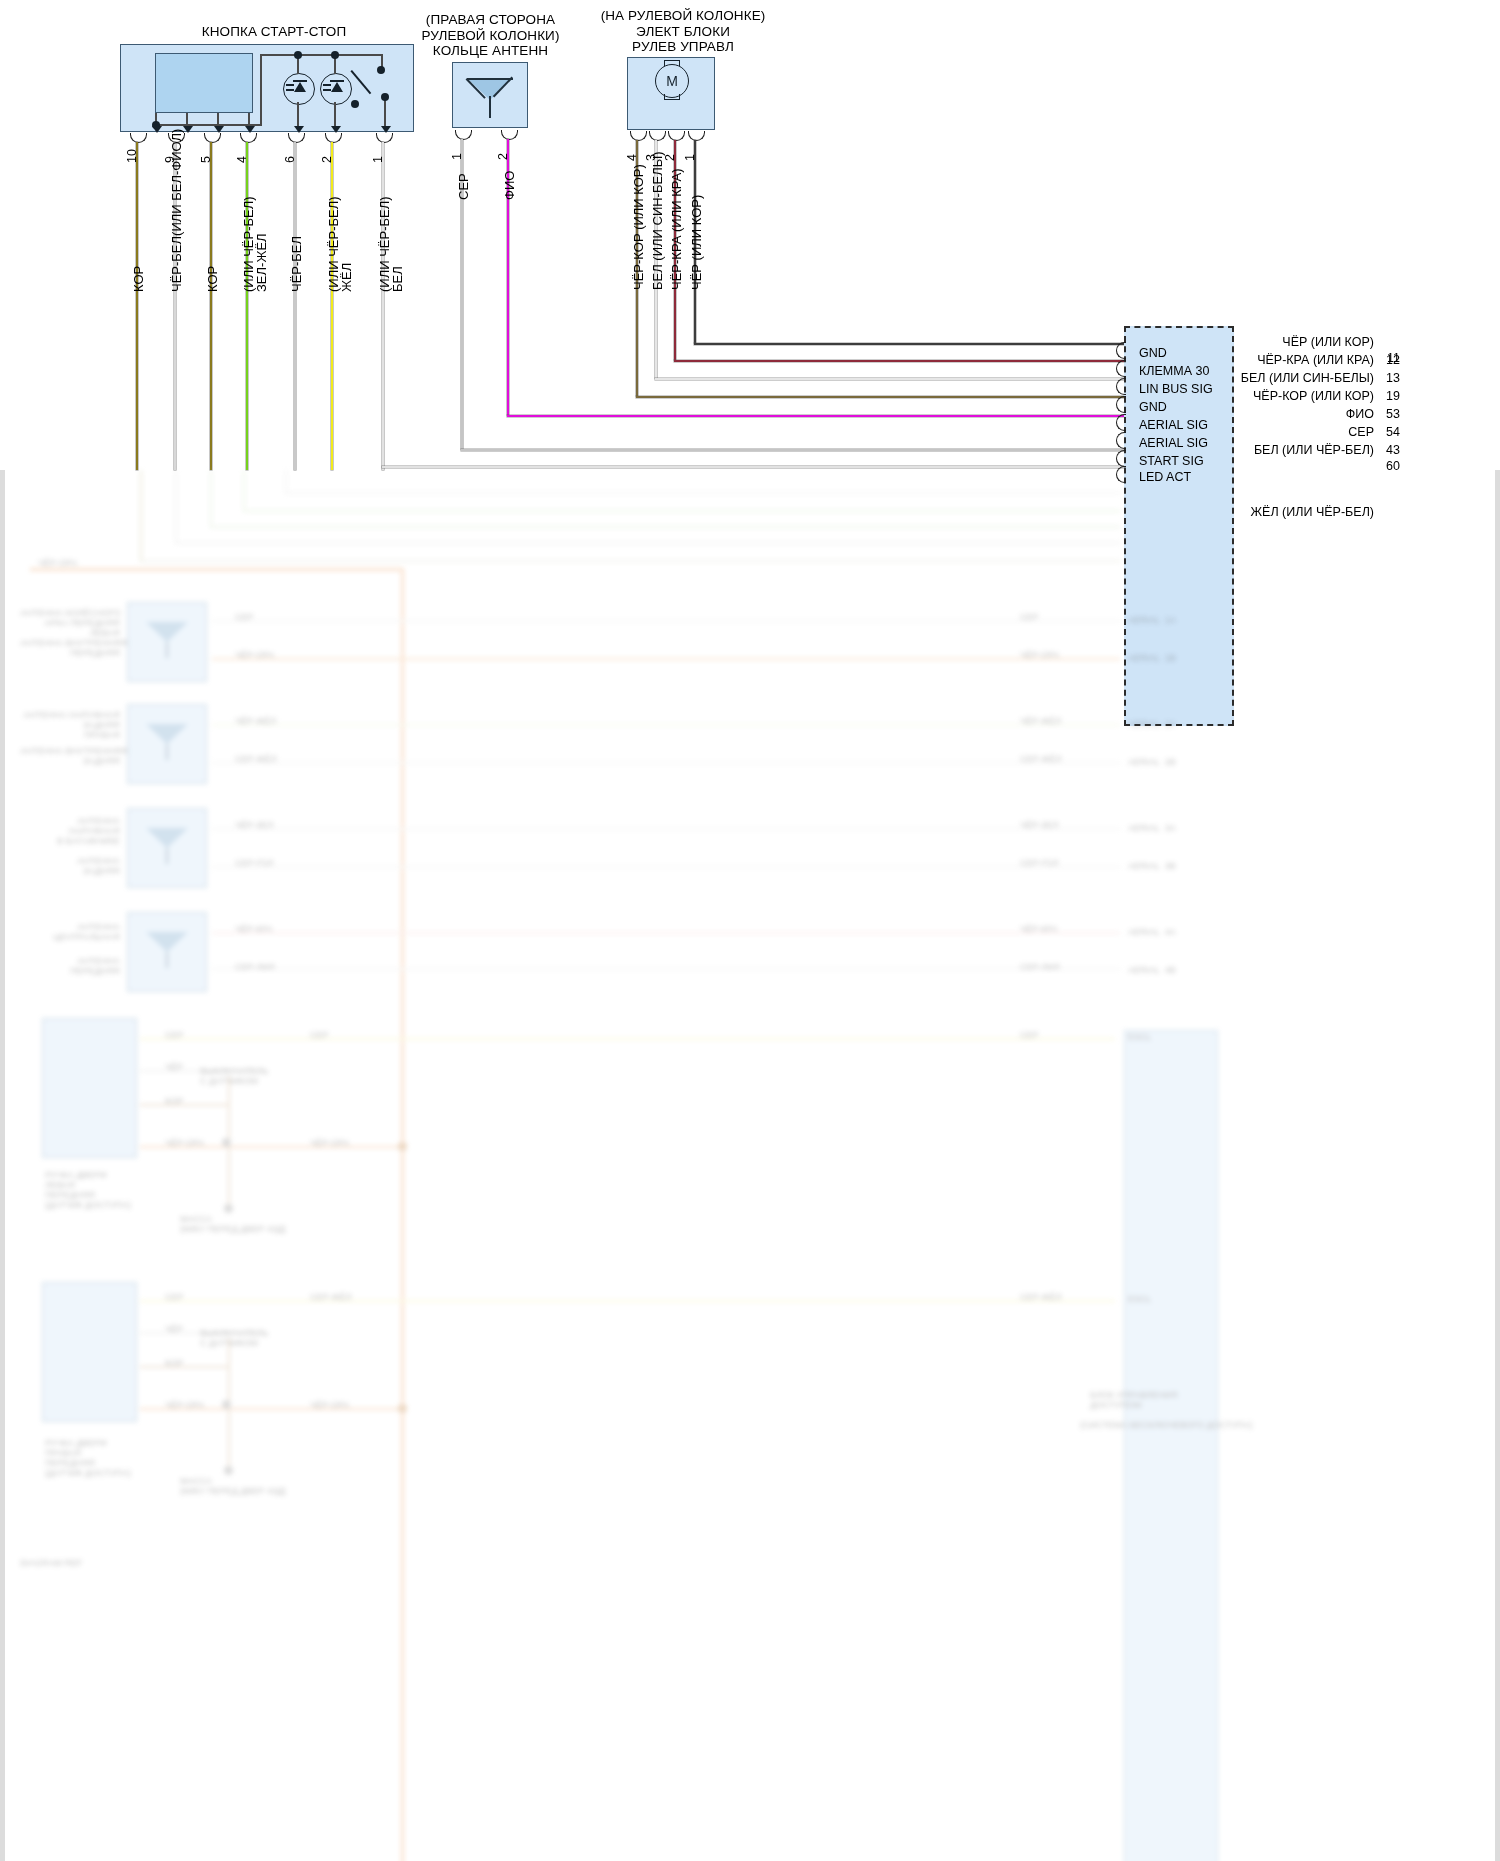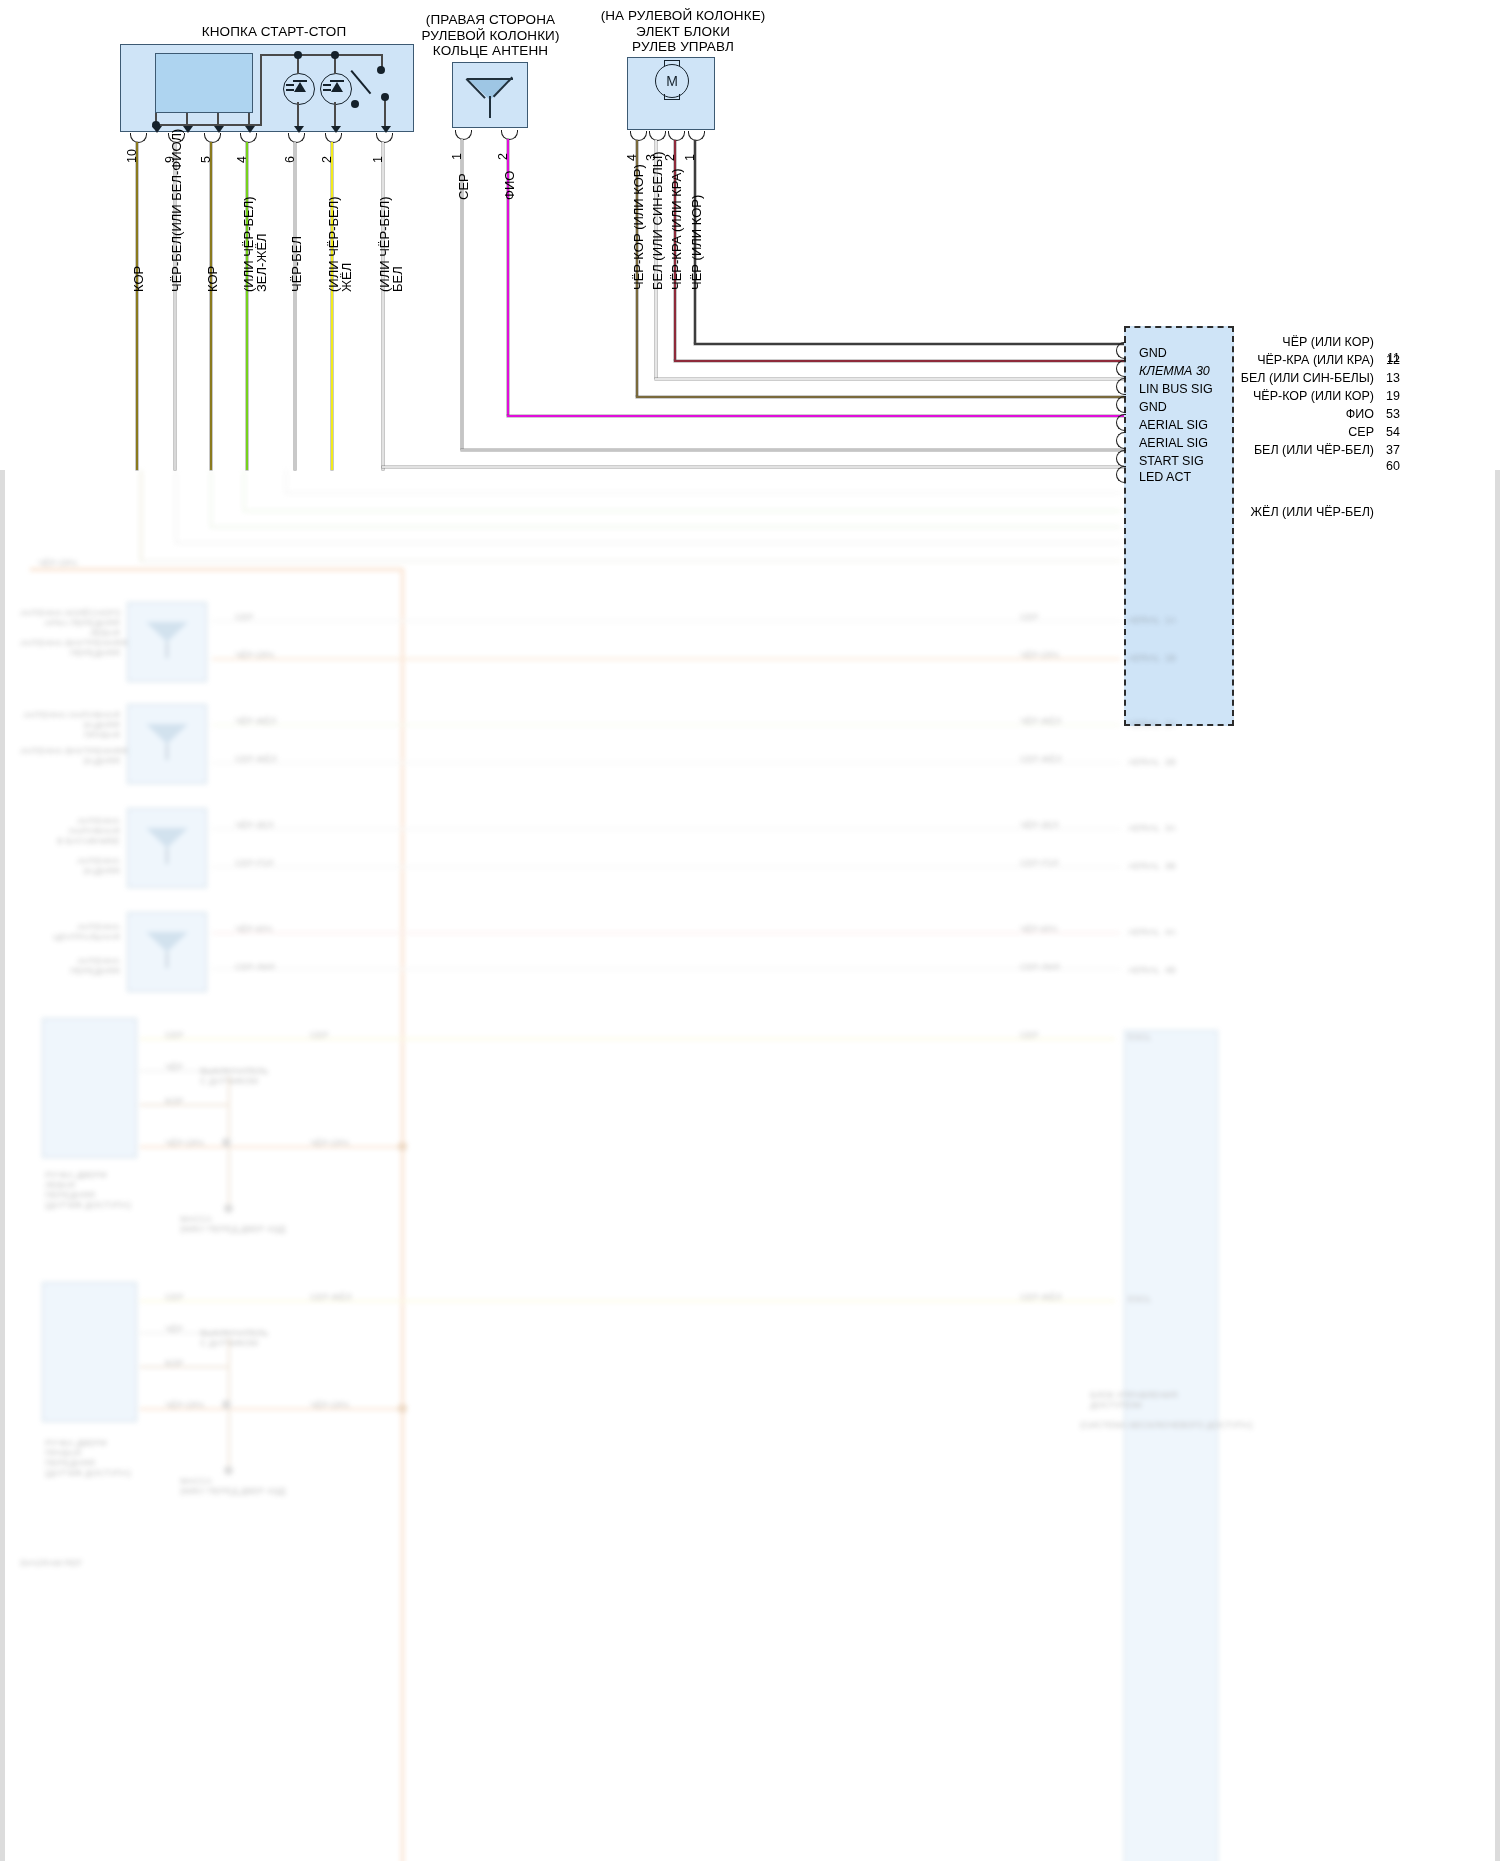--- a/index.html
+++ b/index.html
@@ -202,40 +202,40 @@
     </div>
 
   <div id="ecu"></div>
   <div id="ecuRows">
       <div class="pinwirelbl" style="top: 335px;">ЧЁР   (ИЛИ КОР)</div>
       <div class="pinnum" style="top: 351px;">11</div>
       <div class="pinfn" style="top: 346px;">GND</div>
       <div class="cupL" style="left: 1116px; top: 342px;"></div>
       <div class="pinwirelbl" style="top: 353px;">ЧЁР-КРА   (ИЛИ КРА)</div>
       <div class="pinnum" style="top: 353px;">12</div>
-      <div class="pinfn" style="top: 364px; font-style: italic;">КЛЕММА 30</div>
+      <div class="pinfn" style="top: 364px;">КЛЕММА 30</div>
       <div class="cupL" style="left: 1116px; top: 360px;"></div>
       <div class="pinwirelbl" style="top: 371px;">БЕЛ      (ИЛИ СИН-БЕЛЫ)</div>
       <div class="pinnum" style="top: 371px;">13</div>
       <div class="pinfn" style="top: 382px;">LIN BUS SIG</div>
       <div class="cupL" style="left: 1116px; top: 378px;"></div>
       <div class="pinwirelbl" style="top: 389px;">ЧЁР-КОР   (ИЛИ КОР)</div>
       <div class="pinnum" style="top: 389px;">19</div>
       <div class="pinfn" style="top: 400px;">GND</div>
       <div class="cupL" style="left: 1116px; top: 396px;"></div>
       <div class="pinwirelbl" style="top: 407px;">ФИО</div>
       <div class="pinnum" style="top: 407px;">53</div>
       <div class="pinfn" style="top: 418px;">AERIAL SIG</div>
       <div class="cupL" style="left: 1116px; top: 414px;"></div>
       <div class="pinwirelbl" style="top: 425px;">СЕР</div>
       <div class="pinnum" style="top: 425px;">54</div>
       <div class="pinfn" style="top: 436px;">AERIAL SIG</div>
       <div class="cupL" style="left: 1116px; top: 432px;"></div>
       <div class="pinwirelbl" style="top: 443px;">БЕЛ      (ИЛИ ЧЁР-БЕЛ)</div>
-      <div class="pinnum" style="top: 443px;">37</div>
+      <div class="pinnum" style="top: 443px;">43</div>
       <div class="pinfn" style="top: 454px;">START SIG</div>
       <div class="cupL" style="left: 1116px; top: 450px;"></div>
       <div class="pinwirelbl" style="top: 459px; margin-top: 46px;">ЖЁЛ      (ИЛИ ЧЁР-БЕЛ)</div>
       <div class="pinnum" style="top: 459px;">60</div>
       <div class="pinfn" style="top: 470px;">LED ACT</div>
       <div class="cupL" style="left: 1116px; top: 466px;"></div>
     </div>
 
   <div id="lowerEdgeL"></div>
   <div id="lowerEdgeR"></div>

